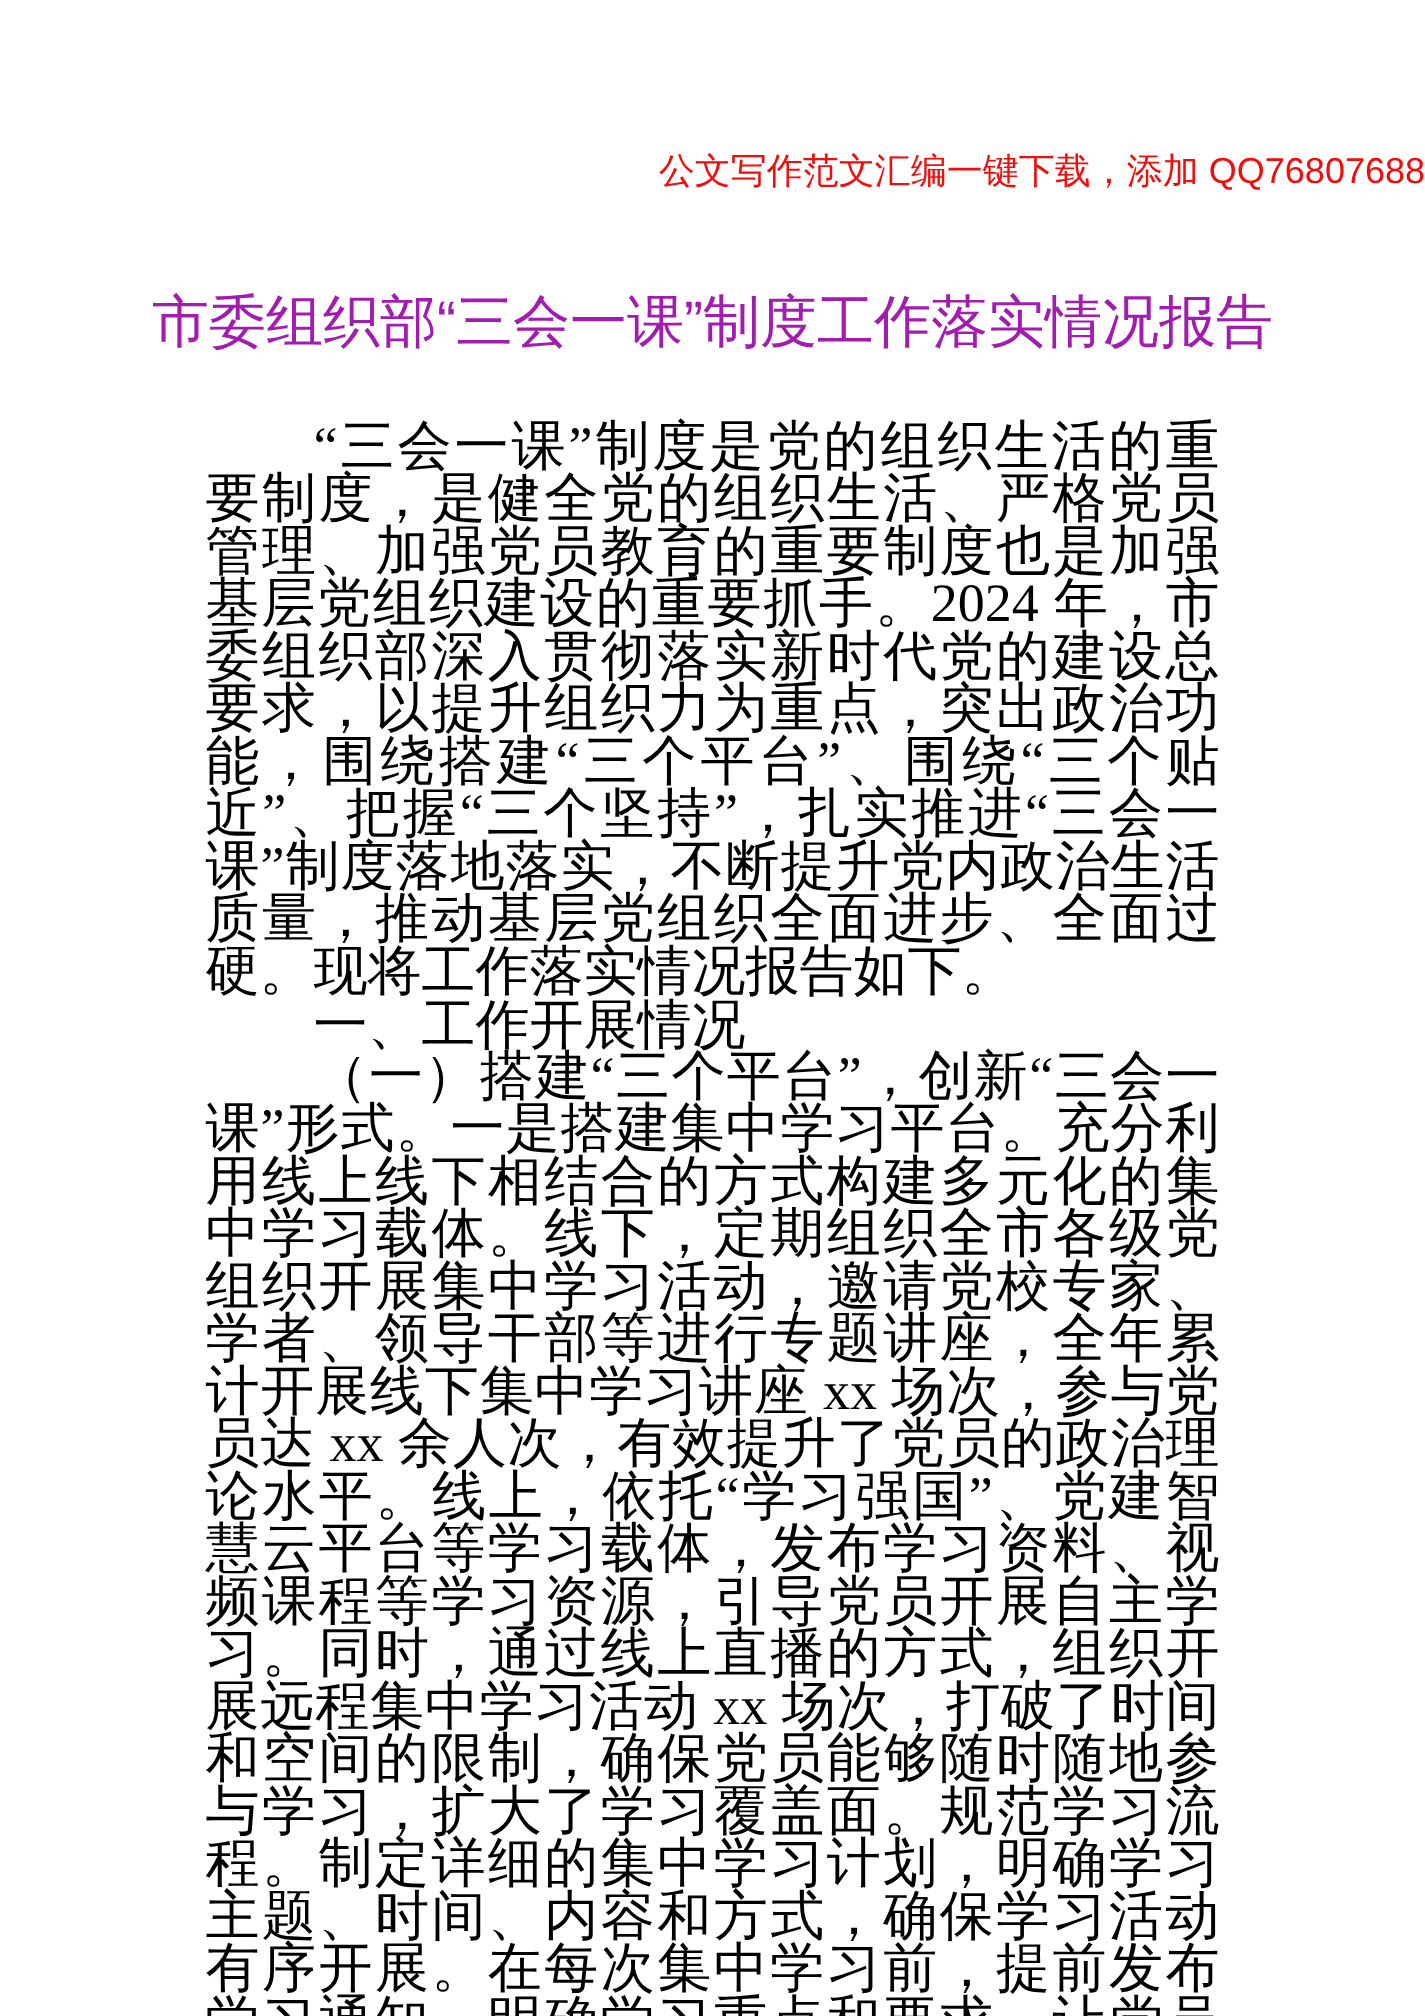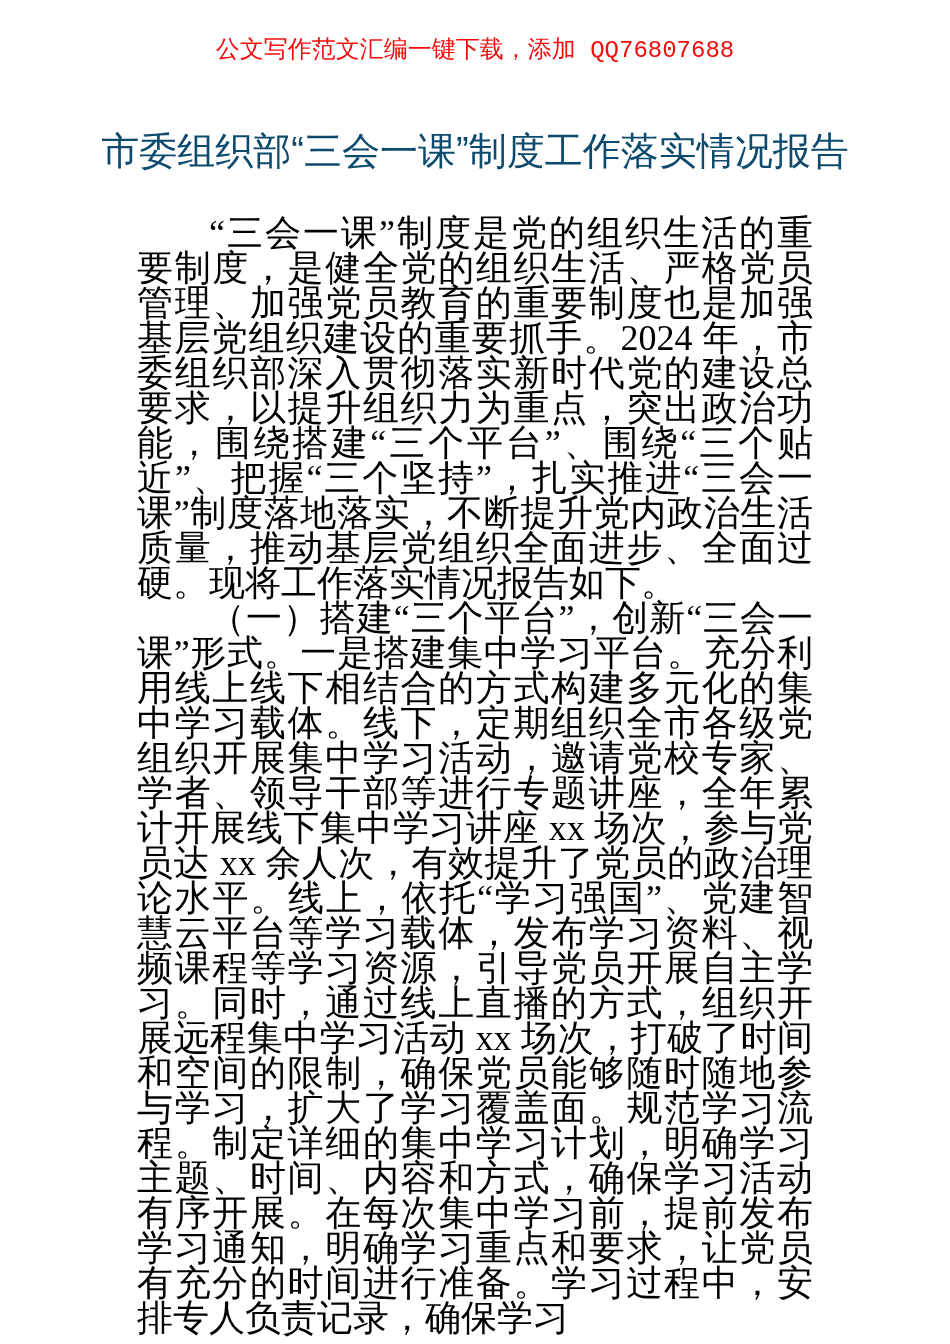--- a/index.html
+++ b/index.html
@@ -10,36 +10,36 @@
   .page {
     position: relative;
     width: 950px;
     height: 1344px;
     margin: 0 auto;
     background: #ffffff;
     overflow: hidden;
     color: #000000;
   }
   .notice {
-    padding-top: 36px;
-    text-align: center;
-    font-family: Liberation Mono, monospace;
+    padding-top: 100px;
+    text-align: right;
+    font-family: Liberation Sans, sans-serif;
     font-size: 24px;
     line-height: 30px;
     color: #f20d0d;
   }
   .doc-title {
     width: 780px;
     margin: 50px auto 0 auto;
     text-align: center;
     font-family: "Liberation Sans", "DejaVu Sans", sans-serif;
     font-weight: normal;
     font-size: 38px;
     line-height: 71px;
-    color: #0c4a6e;
+    color: #a21caf;
   }
   .doc-body {
     width: 676px;
     margin: 29px auto 0 auto;
     font-family: "Liberation Serif", "DejaVu Serif", serif; 
     font-size: 36px;
     line-height: 35px;
     text-align: justify;
     color: #000000;
   }
@@ -63,17 +63,18 @@
 </head>
 <body>
 
 <div class="page" style="background: rgb(255, 255, 255);">
   <div class="notice" style="color: rgb(242, 13, 13);">公文写作范文汇编一键下载，添加 QQ76807688</div>
 
   <h1 class="doc-title">市委组织部“三会一课”制度工作落实情况报告</h1>
 
   <div class="doc-body" id="doc-body">
       <p class="body">“三会一课”制度是党的组织生活的重要制度，是健全党的组织生活、严格党员管理、加强党员教育的重要制度也是加强基层党组织建设的重要抓手。2024 年，市委组织部深入贯彻落实新时代党的建设总要求，以提升组织力为重点，突出政治功能，围绕搭建“三个平台”、围绕“三个贴近”、把握“三个坚持”，扎实推进“三会一课”制度落地落实，不断提升党内政治生活质量，推动基层党组织全面进步、全面过硬。现将工作落实情况报告如下。</p>
+      <p class="heading">一、工作开展情况</p>
       <p class="body">（一）搭建“三个平台”，创新“三会一课”形式。一是搭建集中学习平台。充分利用线上线下相结合的方式构建多元化的集中学习载体。线下，定期组织全市各级党组织开展集中学习活动，邀请党校专家、学者、领导干部等进行专题讲座，全年累计开展线下集中学习讲座 xx 场次，参与党员达 xx 余人次，有效提升了党员的政治理论水平。线上，依托“学习强国”、党建智慧云平台等学习载体，发布学习资料、视频课程等学习资源，引导党员开展自主学习。同时，通过线上直播的方式，组织开展远程集中学习活动 xx 场次，打破了时间和空间的限制，确保党员能够随时随地参与学习，扩大了学习覆盖面。规范学习流程。制定详细的集中学习计划，明确学习主题、时间、内容和方式，确保学习活动有序开展。在每次集中学习前，提前发布学习通知，明确学习重点和要求，让党员有充分的时间进行准备。学习过程中，安排专人负责记录，确保学习</p>
     </div>
 
   <div class="page-number">1</div>
 </div>
 
 </body></html>

